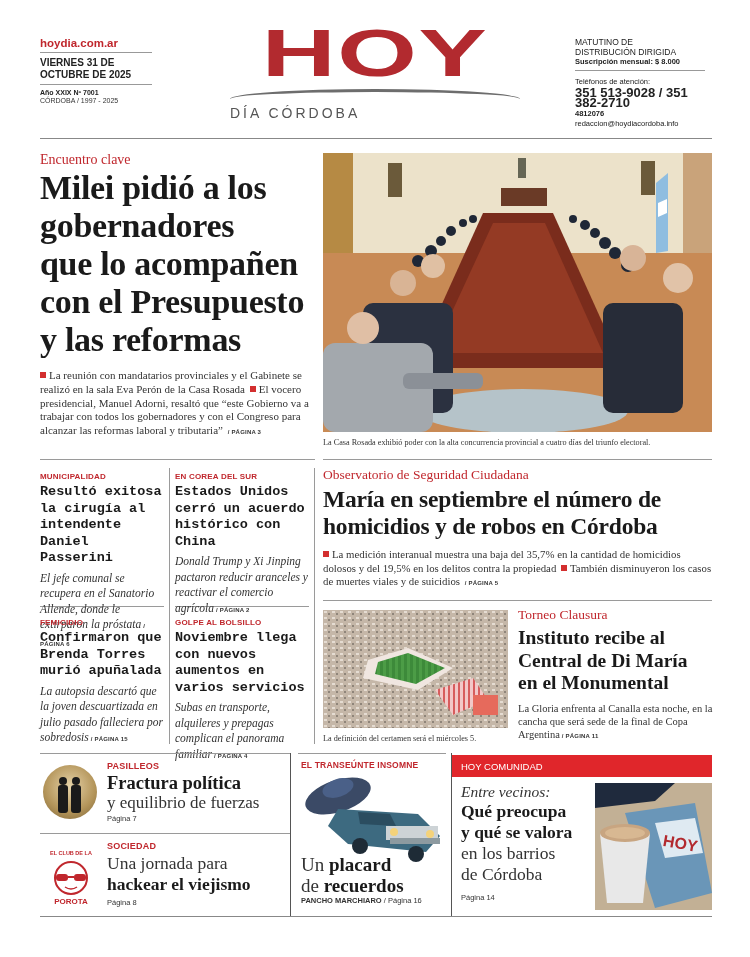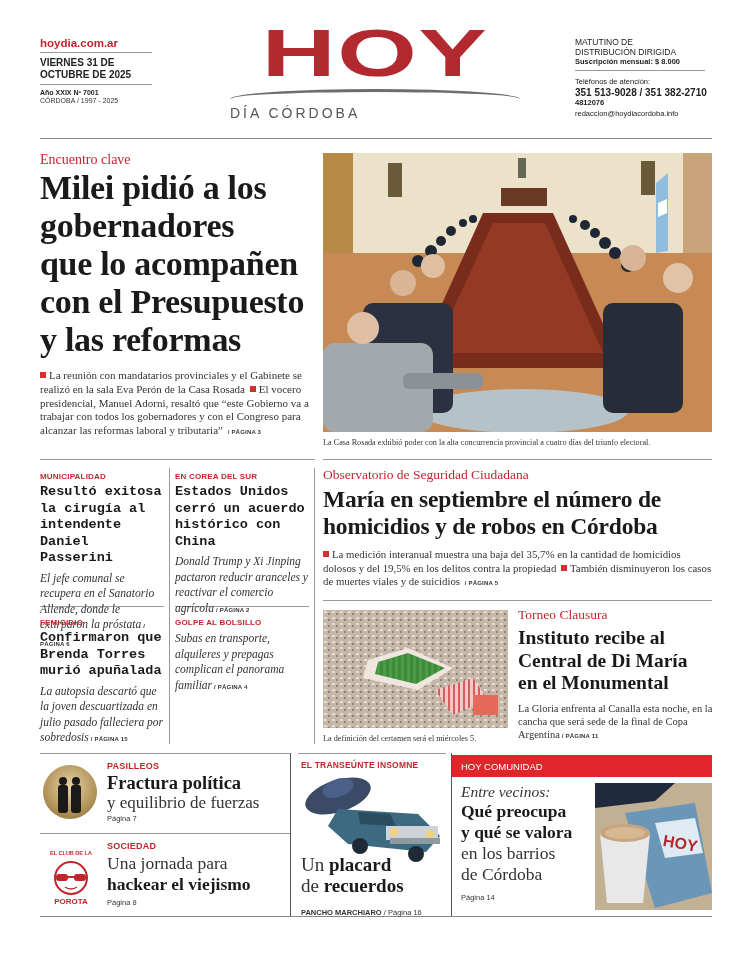--- a/index.html
+++ b/index.html
@@ -38,21 +38,21 @@
   <div style="position:absolute;left:0;right:0;top:63px;height:10px;border-top:3px solid #6d6d6d;border-radius:50% 50% 0 0/100% 100% 0 0"></div>
   <div class="sans" style="position:absolute;left:0;right:0;top:79px;text-align:left;font-size:14px;color:#555;letter-spacing:3px">DÍA CÓRDOBA</div>
 </div>
 
 <div class="abs sans" style="left:575px;top:37px;width:140px;color:#222">
   <div style="font-size:8.5px;line-height:10px">MATUTINO DE</div>
   <div style="font-size:8.5px;line-height:10px">DISTRIBUCIÓN DIRIGIDA</div>
   <div style="font-size:7.5px;font-weight:bold;line-height:10px">Suscripción mensual: $ 8.000</div>
   <div style="margin-top:3px;height:1px;background:#999;width:130px"></div>
   <div style="margin-top:6px;font-size:7.5px;line-height:10.5px">Teléfonos de atención:</div>
-  <div style="font-size:10px;font-weight:bold;line-height:10.5px">351 513-9028 / 351 382-2710</div>
+  <div style="font-size:13px;font-weight:bold;line-height:10.5px">351 513-9028 / 351 382-2710</div>
   <div style="font-size:7.5px;font-weight:bold;line-height:10.5px">4812076</div>
   <div style="font-size:7.5px;line-height:10.5px">redaccion@hoydiacordoba.info</div>
 </div>
 
 <div class="hr" style="left:40px;top:138px;width:672px;background:#888"></div>
 
 <div class="abs" style="left:40px;top:152px;width:275px">
   <div class="kicker-serif">Encuentro clave</div>
   <div class="serif" style="margin-top:1px;font-size:34px;line-height:38px;font-weight:bold;color:#1a1a1a;letter-spacing:-.3px">
     <div>Milei pidió a los</div>
@@ -131,20 +131,21 @@
 </div>
 
 <div class="abs" style="left:40px;top:618px;width:126px">
   <div class="kicker">FEMICIDIO</div>
   <div class="h-small" style="margin-top:3px">Confirmaron que Brenda Torres murió apuñalada</div>
   <div class="sub-ital" style="margin-top:4px"><span>La autopsia descartó que la joven descuartizada en julio pasado falleciera por sobredosis</span><span class="pg">/ PÁGINA 15</span></div>
 </div>
 
 <div class="abs" style="left:175px;top:618px;width:134px">
   <div class="kicker">GOLPE AL BOLSILLO</div>
+  <div class="h-small" style="margin-top:3px">Noviembre llega con nuevos aumentos en varios servicios</div>
   <div class="sub-ital" style="margin-top:4px"><span>Subas en transporte, alquileres y prepagas complican el panorama familiar</span><span class="pg">/ PÁGINA 4</span></div>
 </div>
 
 <div class="abs" style="left:323px;top:467px;width:392px">
   <div class="kicker-serif" style="font-size:13.5px">Observatorio de Seguridad Ciudadana</div>
   <div class="serif" style="margin-top:3px;font-size:23.5px;line-height:27px;font-weight:bold;color:#1a1a1a;letter-spacing:-.2px">
     <div>María en septiembre el número de</div>
     <div>homicidios y de robos en Córdoba</div>
   </div>
   <div class="serif" style="margin-top:8px;font-size:10.8px;line-height:13.5px;color:#333">
@@ -252,21 +253,21 @@
     <circle cx="118" cy="80" r="8" fill="#1e2b36"></circle>
     <polygon points="60,38 92,40 98,52 62,50" fill="#2b4d60"></polygon>
   </svg>
   <div style="position:absolute;left:3px;top:94px">
     <div class="serif" style="font-size:19px;line-height:21px;color:#333">
       <span>Un </span><b style="color:#1a1a1a">placard</b>
     </div>
     <div class="serif" style="font-size:19px;line-height:21px;color:#333">
       <span>de </span><b style="color:#1a1a1a">recuerdos</b>
     </div>
-    <div class="sans" style="font-size:7.5px;color:#333;margin-top:12px;white-space:nowrap">
+    <div class="sans" style="font-size:7.5px;color:#333;margin-top:0;white-space:nowrap">
       <b>PANCHO MARCHIARO</b><span> / Página 16</span>
     </div>
   </div>
 </div>
 
 <div class="abs" style="left:452px;top:755px;width:260px;height:161px">
   <div style="position:absolute;left:0;top:0;width:260px;height:22px;background:#e0262b">
     <div class="sans" style="position:absolute;left:9px;top:6px;font-size:9.5px;font-weight:normal;color:#fff">HOY COMUNIDAD</div>
   </div>
   <div style="position:absolute;left:9px;top:28px;width:135px">

